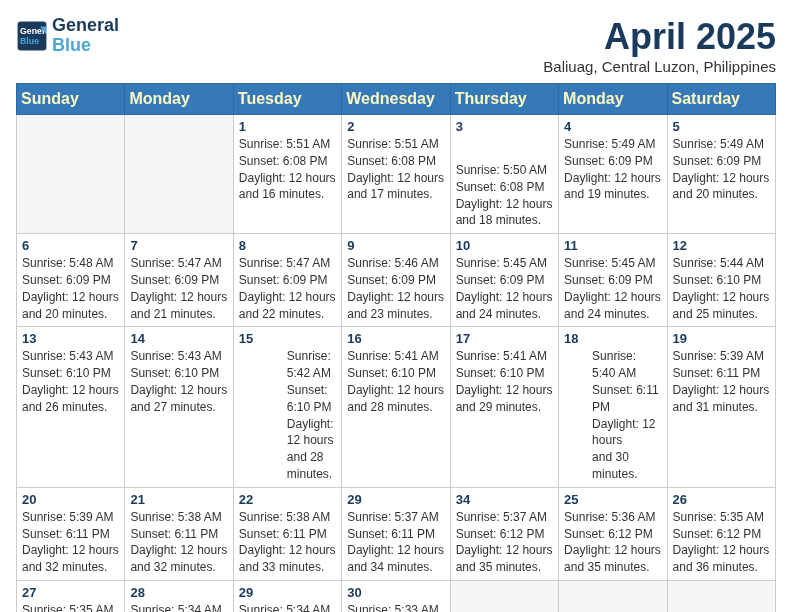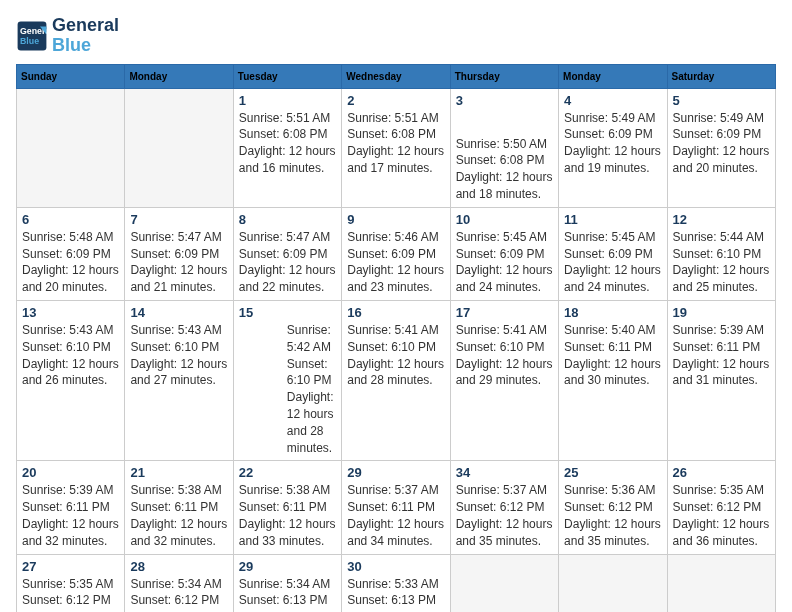--- a/index.html
+++ b/index.html
@@ -46,24 +46,24 @@
       font-size: 15px;
       color: #333;
     }
     .calendar {
       width: 100%;
       border-collapse: collapse;
       font-size: 11px;
     }
     .calendar th {
       background: #3579b8;
-      color: #000000;
+      color: #fef9c3;
       padding: 6px 4px;
       text-align: left;
-      font-size: 10px;
+      font-size: 16px;
       font-weight: bold;
       border: 1px solid #2a69a8;
     }
     .calendar td {
       border: 1px solid #ccc;
       vertical-align: top;
       padding: 4px 5px;
       height: 80px;
       width: 107px;
       background: #fff;
@@ -100,20 +100,24 @@
       <text x="5" y="18" font-size="11" font-weight="bold" fill="white" font-family="Arial">General</text>
       <text x="5" y="30" font-size="11" font-weight="bold" fill="#4da6d8" font-family="Arial">Blue</text>
       <polygon points="30,8 38,8 38,18" fill="#4da6d8"></polygon>
     </svg>
     <div>
       <div class="logo-text">
         General<br><span>Blue</span>
       </div>
     </div>
   </div>
+  <div class="title-block">
+    <div class="main-title">April 2025</div>
+    <div class="subtitle">Baliuag, Central Luzon, Philippines</div>
+  </div>
 </div>
 
 <table class="calendar">
   <thead>
     <tr>
     <th>Sunday</th>
         <th>Monday</th>
         <th>Tuesday</th>
         <th>Wednesday</th>
         <th>Thursday</th>
@@ -243,21 +247,21 @@
         </td>
         <td>
           <span class="day-num">17</span>
           <div class="day-detail" style="white-space: pre-line;">Sunrise: 5:41 AM
 Sunset: 6:10 PM
 Daylight: 12 hours
 and 29 minutes.</div>
         </td>
         <td>
           <span class="day-num">18</span>
-          <div class="day-detail" style="white-space: pre-line;">Sunrise: 5:40 AM
+          <div class="day-detail" style="white-space: pre-line; margin-left: 28px;">Sunrise: 5:40 AM
 Sunset: 6:11 PM
 Daylight: 12 hours
 and 30 minutes.</div>
         </td>
         <td>
           <span class="day-num">19</span>
           <div class="day-detail" style="white-space: pre-line;">Sunrise: 5:39 AM
 Sunset: 6:11 PM
 Daylight: 12 hours
 and 31 minutes.</div>

